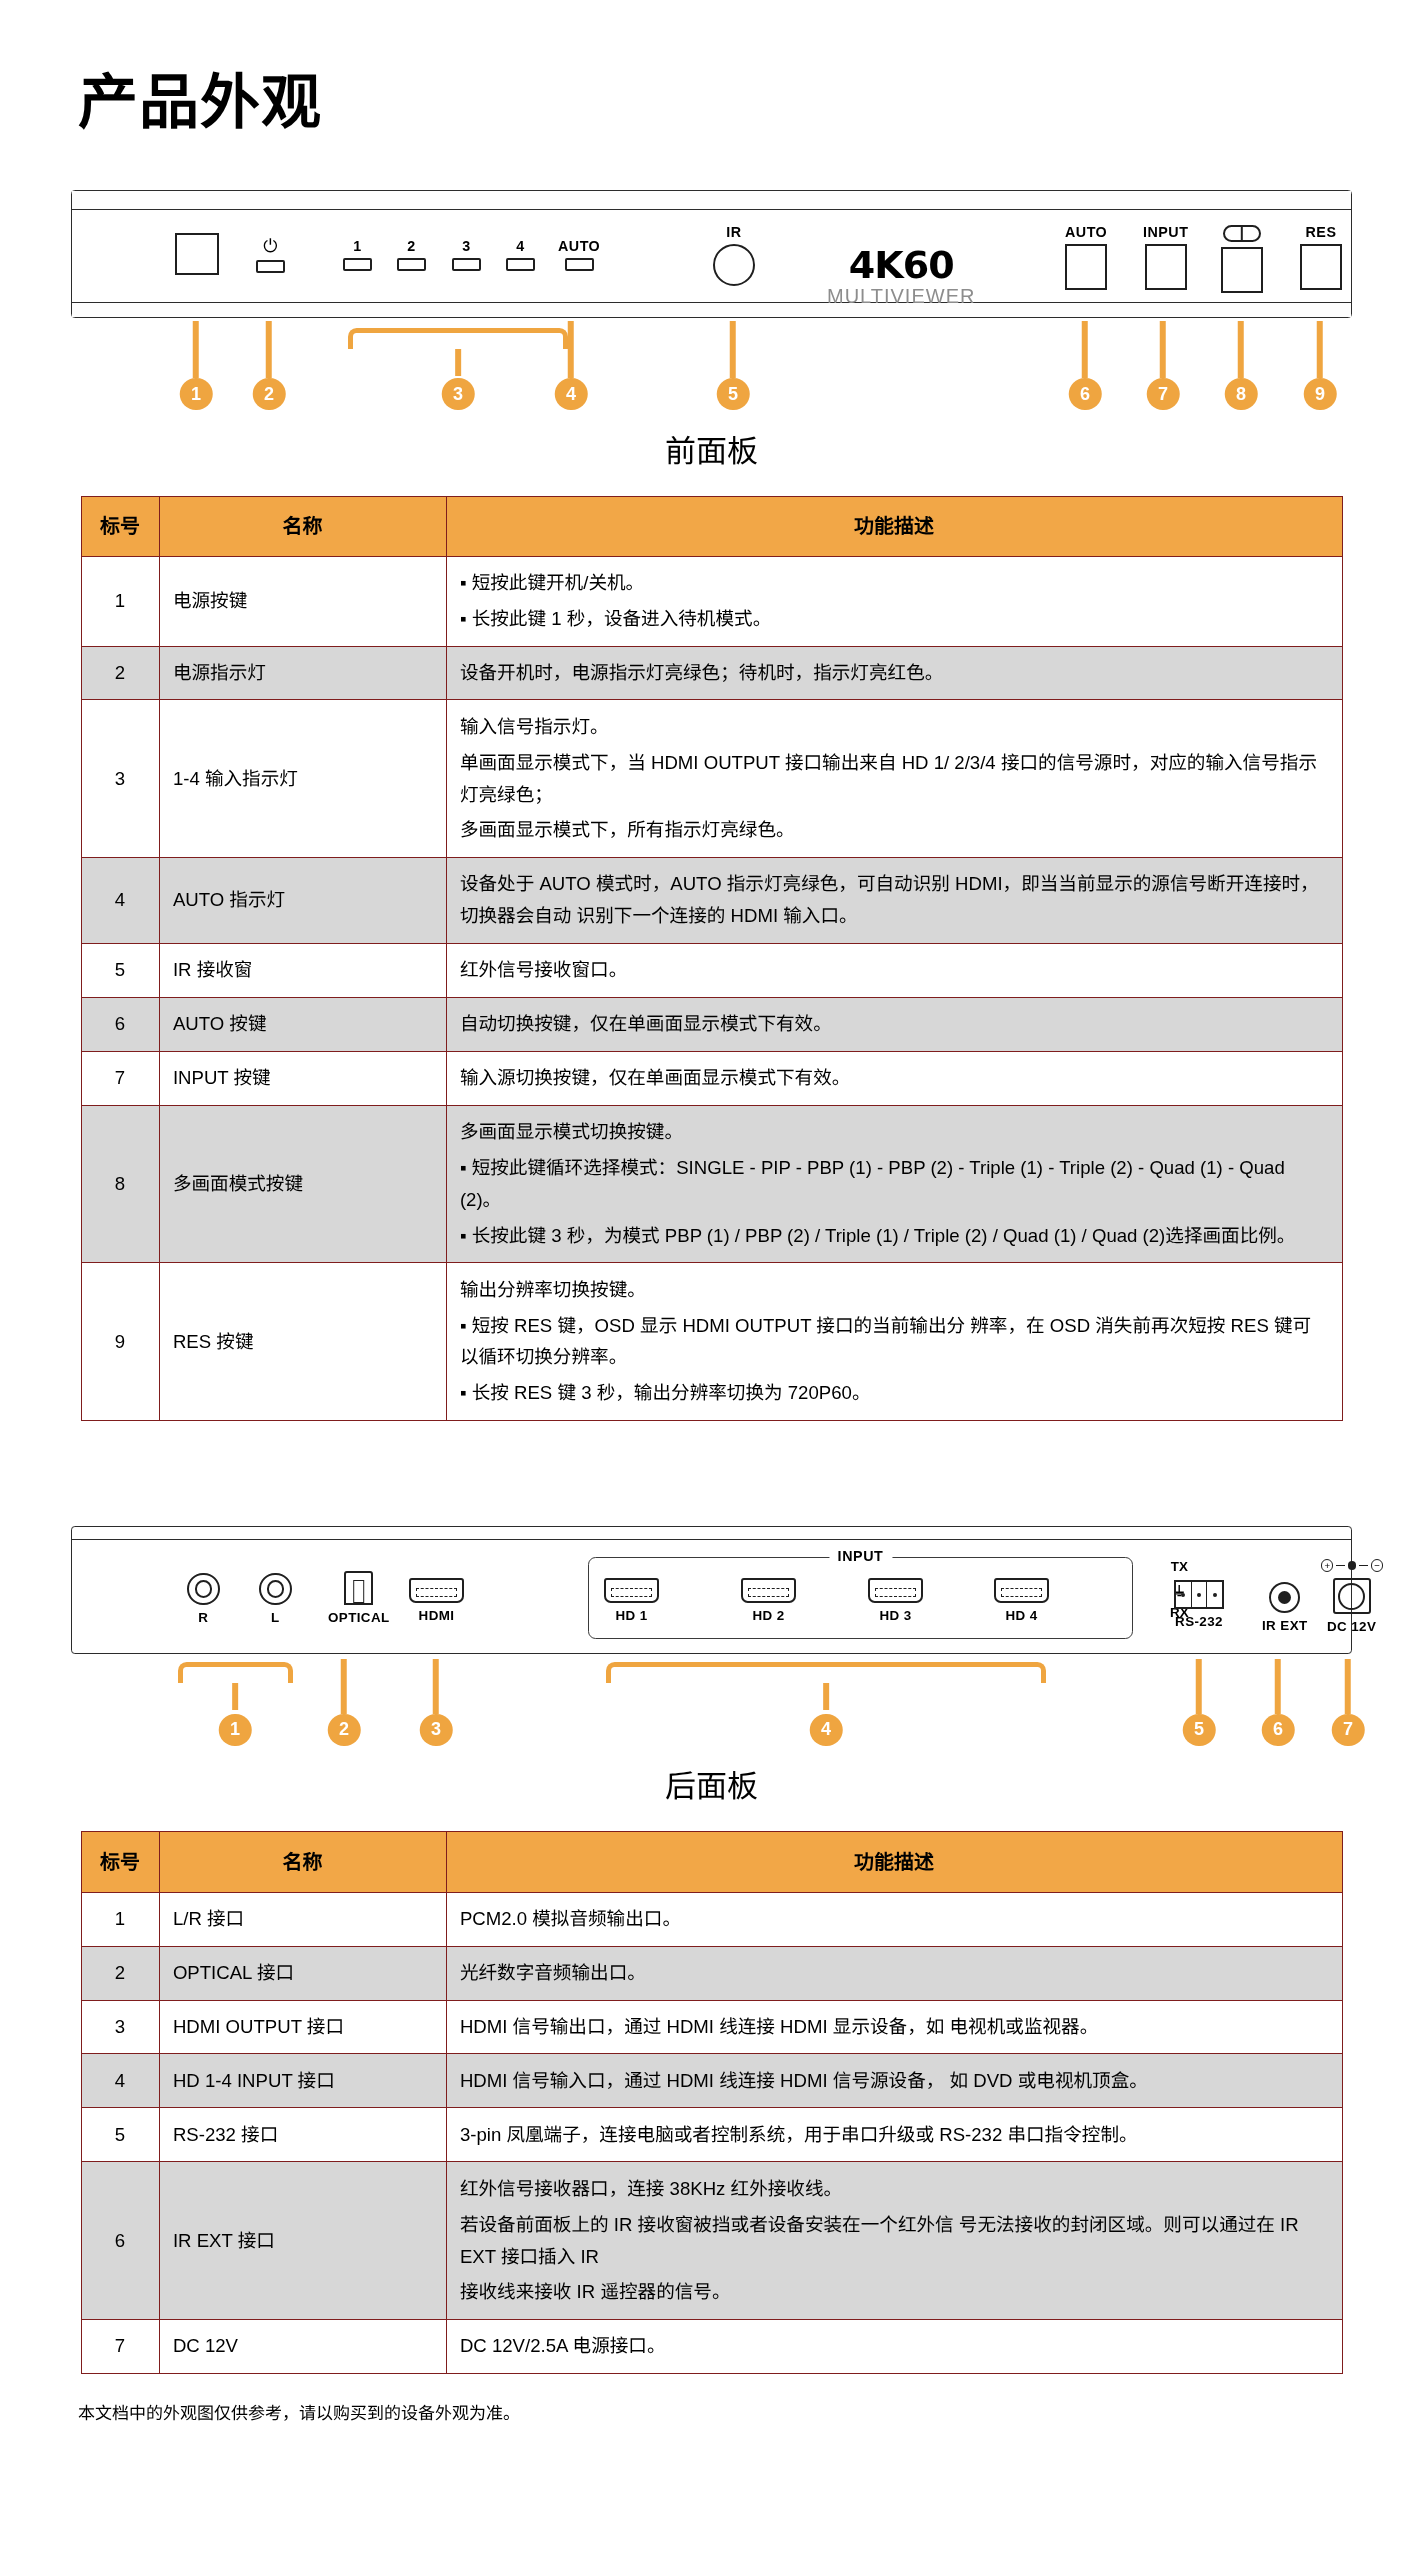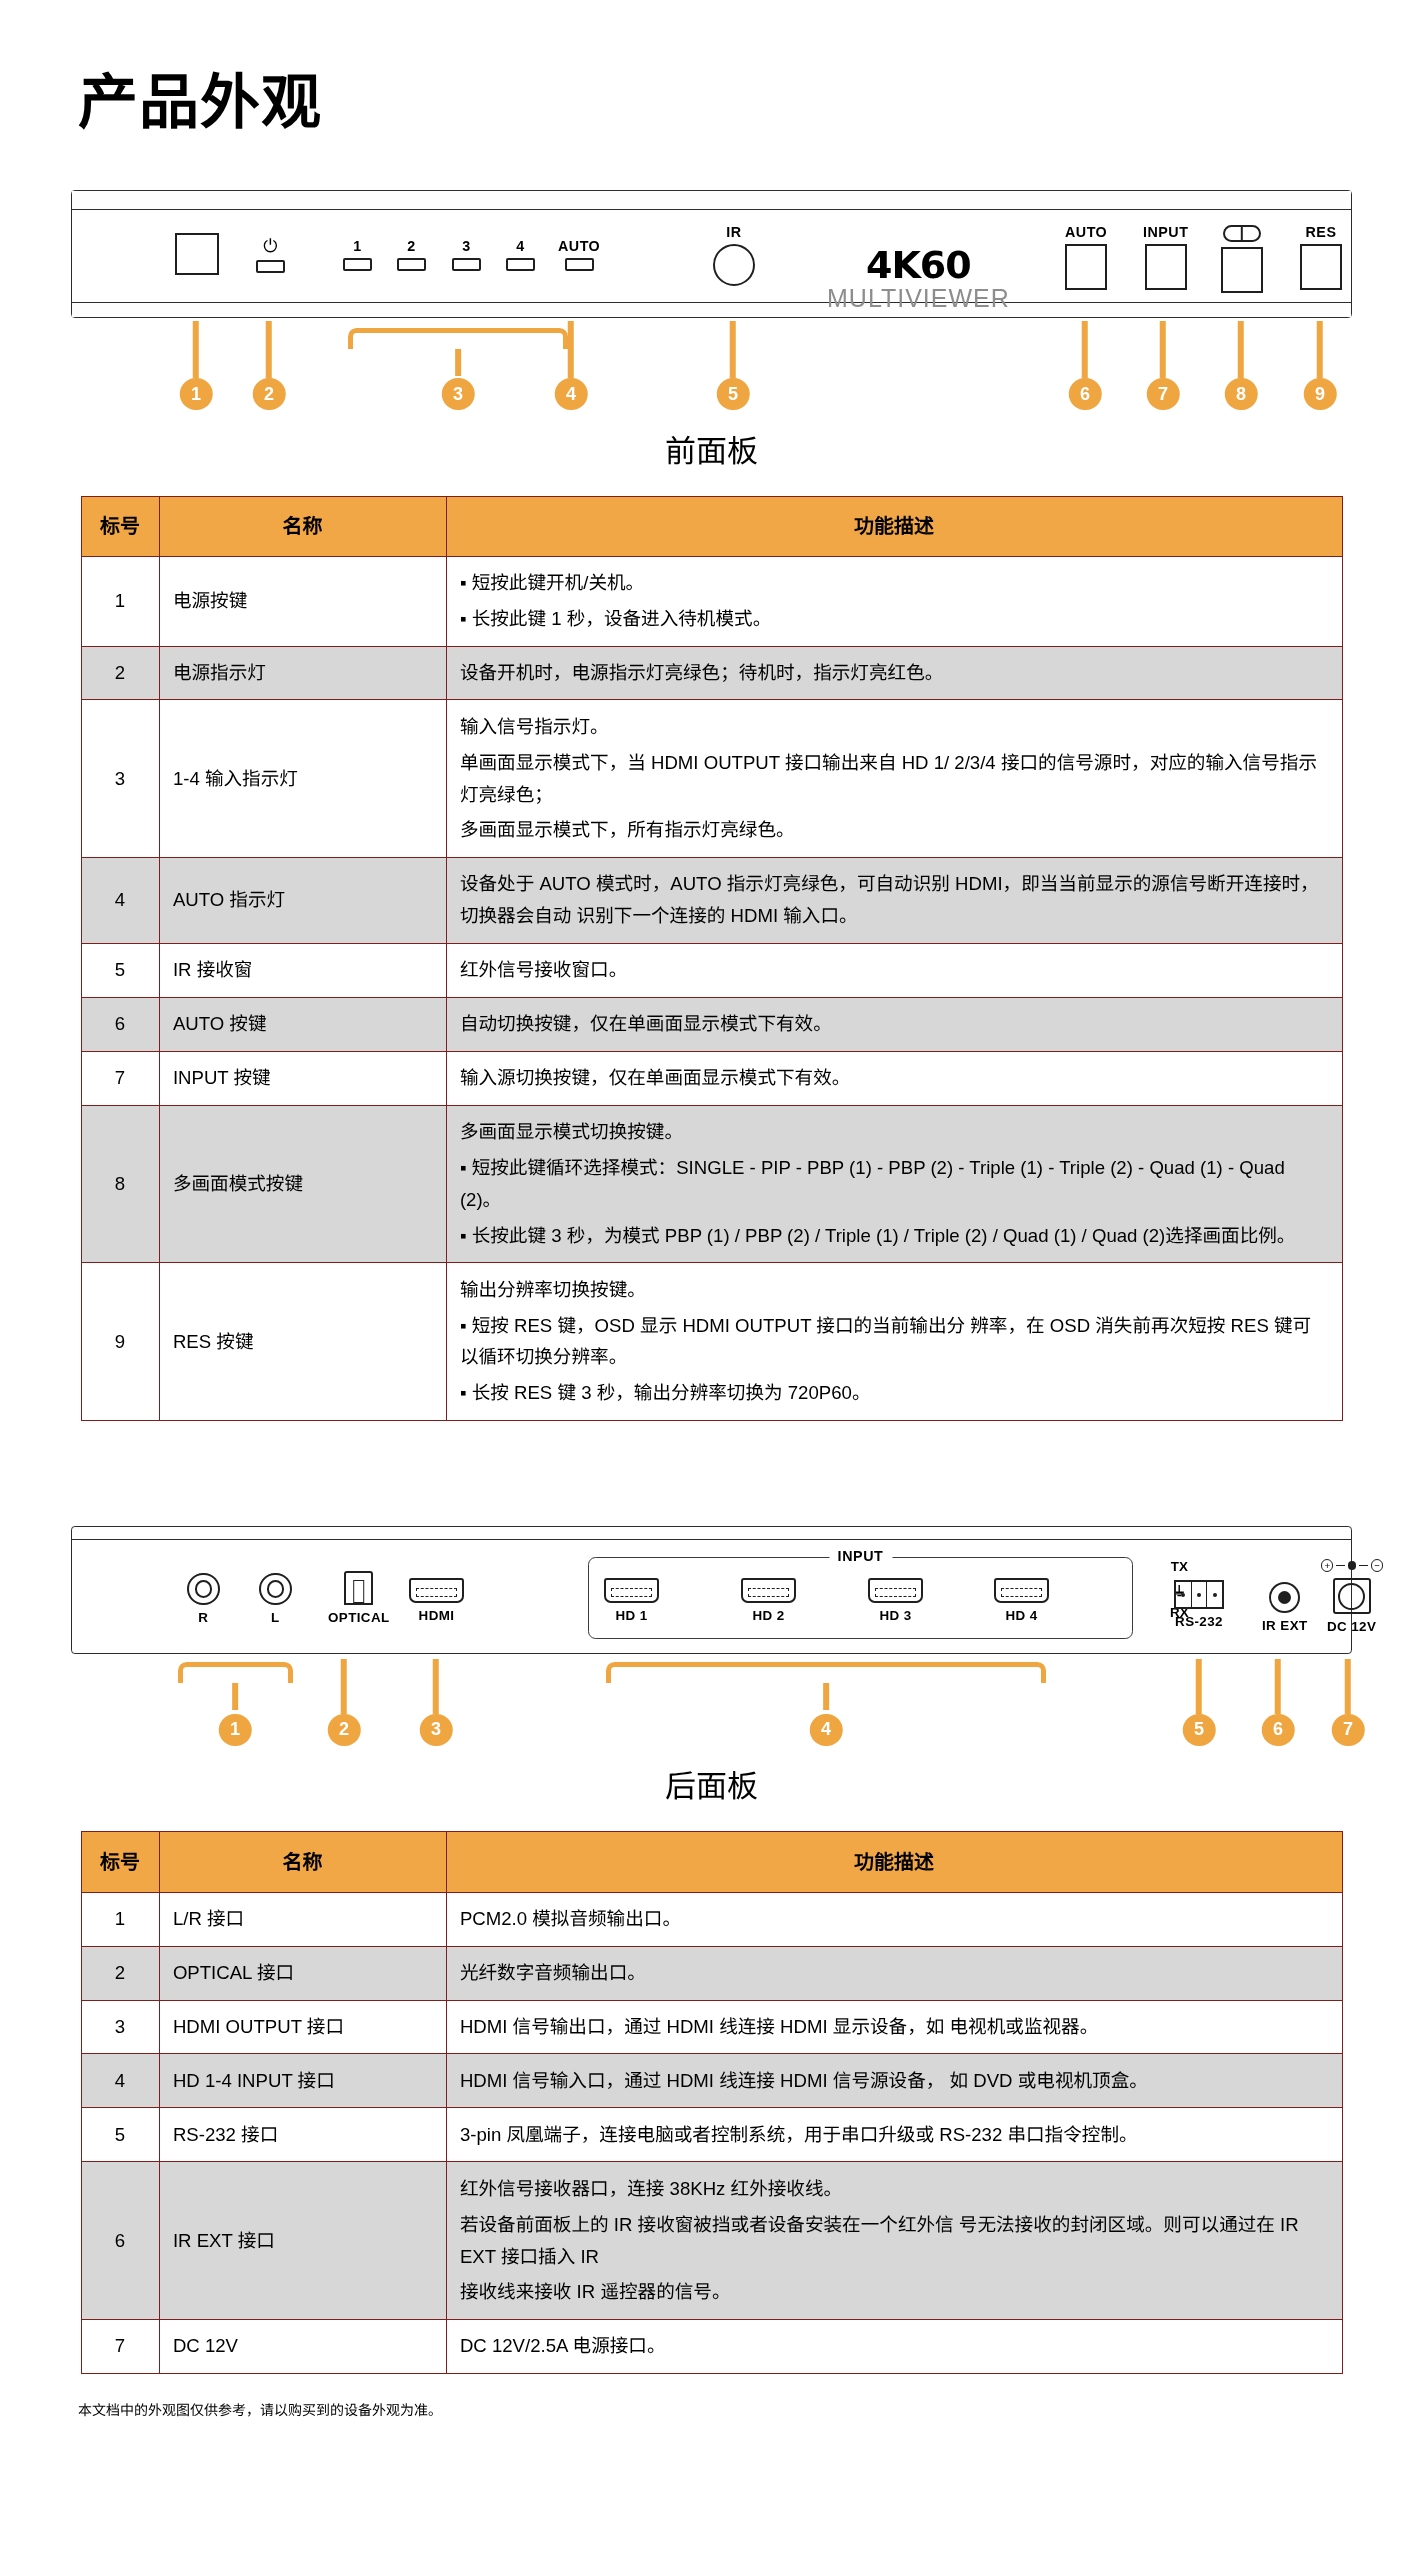--- a/index.html
+++ b/index.html
@@ -41,21 +41,21 @@
   .btn-square { width:44px; height:42px; border:2.4px solid #1f1f1f; background:#fff; }
   .btn-rect { width:42px; height:46px; border:2.4px solid #1f1f1f; background:#fff; }
   .led { width:29px; height:13.4px; border:2.4px solid #1f1f1f; border-radius:1.9px; background:#fff; }
   .ir-circle { width:42px; height:42px; border:2.4px solid #1f1f1f; border-radius:50%; background:#fff; }
 
   .mv-icon { width:38px; height:16.3px; border:2.4px solid #1f1f1f; border-radius:8.6px; position:relative; }
   .mv-icon::after { content:""; position:absolute; left:50%; top:-2.4px; bottom:-2.4px; width:2.4px; background:#1f1f1f; transform:translateX(-50%); }
 
   .logo { position:absolute; display:flex; flex-direction:column; align-items:center; line-height:1; }
   .logo .l1 { font-size:38px; font-weight:bold; letter-spacing:-1px; font-family:"DejaVu Sans",sans-serif; }
-  .logo .l2 { font-size:25px; color:#8d8d8d; letter-spacing:1px; margin-top:1.9px; }
+  .logo .l2 { font-size:20px; color:#8d8d8d; letter-spacing:1px; margin-top:1.9px; }
 
   
   .callouts { position:relative; height:92px; margin:0 auto; width:1281px; }
   .co { position:absolute; bottom:0; transform:translateX(-50%); display:flex; flex-direction:column; align-items:center; }
   .co .stem { width:5.7px; background:#efa540; }
   .co .bubble {
     width:32.5px; height:32.5px; border-radius:50%; background:#efa540;
     color:#fff; font-size:18px; font-weight:bold; display:flex;
     align-items:center; justify-content:center;
   }
@@ -103,21 +103,21 @@
   .dcjack { width:38px; height:36px; border:2.1px solid #1f1f1f; border-radius:2.9px; display:flex; align-items:center; justify-content:center; }
   .dcjack::after { content:""; width:23px; height:23px; border:2.4px solid #1f1f1f; border-radius:50%; }
   .polarity { position:absolute; display:flex; align-items:center; gap:2.9px; font-size:12.4px; }
   .polarity .pm { width:12.4px; height:12.4px; border:1.5px solid #1f1f1f; border-radius:50%; display:flex; align-items:center; justify-content:center; font-size:9.6px; line-height:1; }
   .polarity .dot { width:8.6px; height:8.6px; background:#1f1f1f; border-radius:50%; }
   .polarity .bar { width:8.6px; height:1.5px; background:#1f1f1f; }
   .txrx { position:absolute; font-size:13.4px; font-weight:bold; display:flex; align-items:center; gap:5.7px; }
 
   
   .note-title { margin:44px 0 0 78px; font-size:19px; }
-  .note-body { margin:25px 0 57px 78px; font-size:14px; }
+  .note-body { margin:25px 0 57px 78px; font-size:17px; }
 </style>
 </head>
 <body>
 
 <div class="page">
 
   <h1 class="page-title">产品外观</h1>
 
   <div class="diagram-wrap">
     <div class="device">

